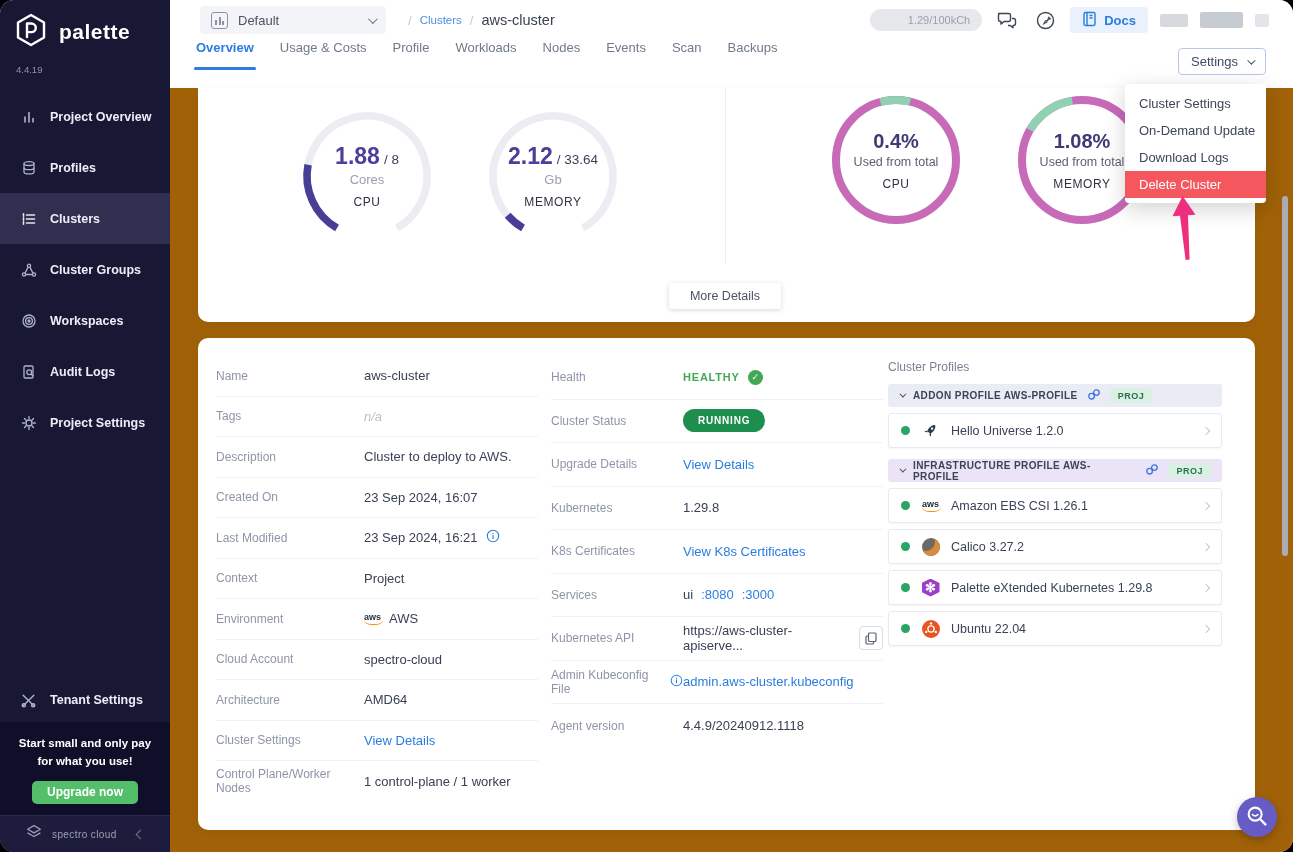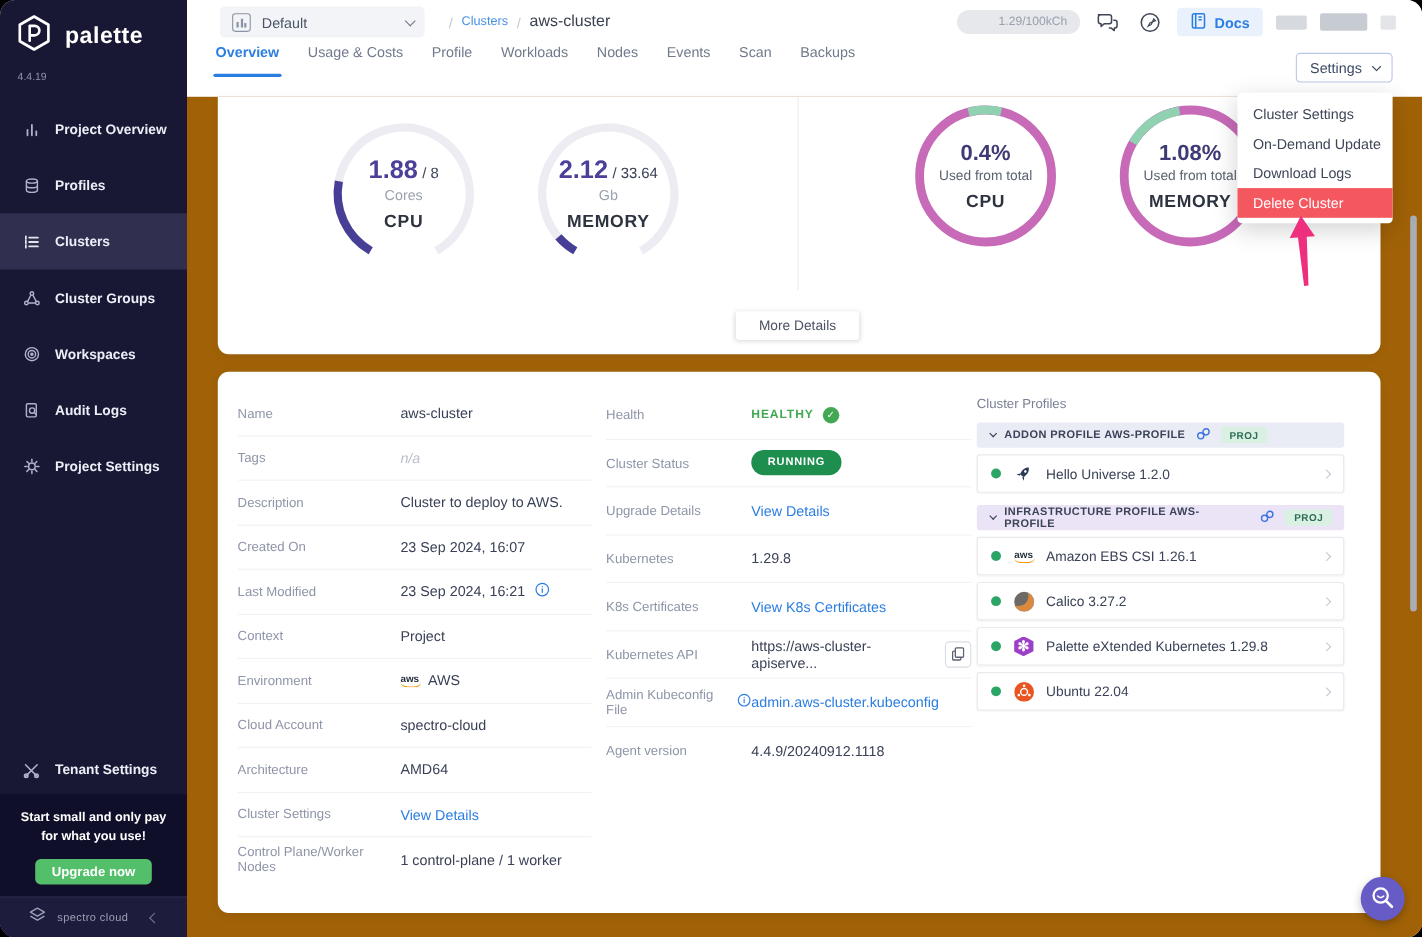--- a/index.html
+++ b/index.html
@@ -57,21 +57,21 @@
   .card.gauges { left:28px; top:0; width:1057px; height:234px; border-radius:0 0 10px 10px; }
   .card.details { left:28px; top:250px; width:1057px; height:492px; border-radius:10px; }
 
   .gauge { position:absolute; width:140px; height:140px; top:18px; }
   .gauge svg { position:absolute; inset:0; }
   .gauge-text { position:absolute; inset:0; display:flex; flex-direction:column; align-items:center; justify-content:center; text-align:center; }
   .gv-line { display:flex; align-items:baseline; gap:4px; }
   .gv { font-size:23px; font-weight:700; color:#4a3f99; }
   .gt { font-size:13.5px; color:#3c4256; }
   .gu { font-size:13px; color:#9aa0ae; margin-top:2px; }
-  .gl { font-size:16px; font-weight:700; color:#2e3340; letter-spacing:.6px; margin-top:8px; }
+  .gl { font-size:12px; font-weight:400; color:#2e3340; letter-spacing:.6px; margin-top:8px; }
   .dv { font-size:20px; font-weight:700; color:#3d3a75; }
   .dcap { font-size:12.5px; color:#5b6270; margin-top:2px; }
   .vdivider { position:absolute; left:527px; top:0; width:1px; height:176px; background:#ededf2; }
   .more-btn { position:absolute; left:471px; top:195px; width:112px; height:26px; background:#fff; border:none; box-shadow:0 1px 5px rgba(0,0,0,.16); border-radius:3px; font-size:12.5px; color:#4b5363; cursor:pointer; }
 
   .col1 { position:absolute; left:18px; top:18px; width:322px; }
   .col2 { position:absolute; left:353px; top:18px; width:332px; }
   .col3 { position:absolute; left:690px; top:22px; width:334px; }
   .drow { display:flex; align-items:center; min-height:40.5px; border-bottom:1px solid #f2f2f6; }
   .drow:last-child { border-bottom:none; }
@@ -423,20 +423,28 @@
           </div>
           <div class="drow">
             <span class="dlab">Kubernetes</span>
             <span class="dval">1.29.8</span>
           </div>
           <div class="drow">
             <span class="dlab">K8s Certificates</span>
             <span class="dval blue">View K8s Certificates</span>
           </div>
           <div class="drow">
+            <span class="dlab">Services</span>
+            <span class="dval">
+                <span>ui</span>
+                <span class="blue">:8080</span>
+                <span class="blue">:3000</span>
+              </span>
+          </div>
+          <div class="drow">
             <span class="dlab">Kubernetes API</span>
             <span class="dval">
                 <span>https://aws-cluster-apiserve...</span>
               <button class="copy-btn">
                   <svg width="12" height="13" viewBox="0 0 12 13" fill="none" stroke="#5b6370" stroke-width="1.2">
                     <rect x="3.5" y="1" width="7.5" height="8.5" rx="1"></rect>
                     <path d="M8.5 9.5V11a1 1 0 01-1 1H2a1 1 0 01-1-1V5a1 1 0 011-1h1.5"></path>
                   </svg>
                 </button>
             </span>

